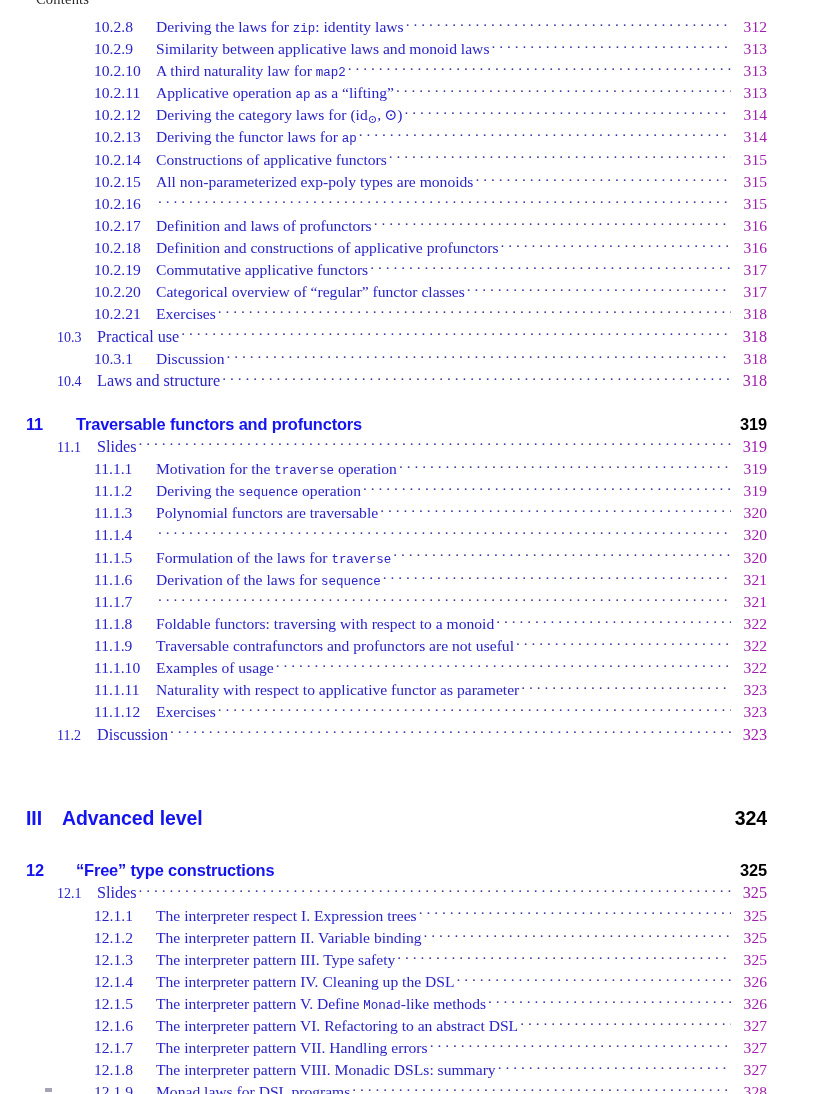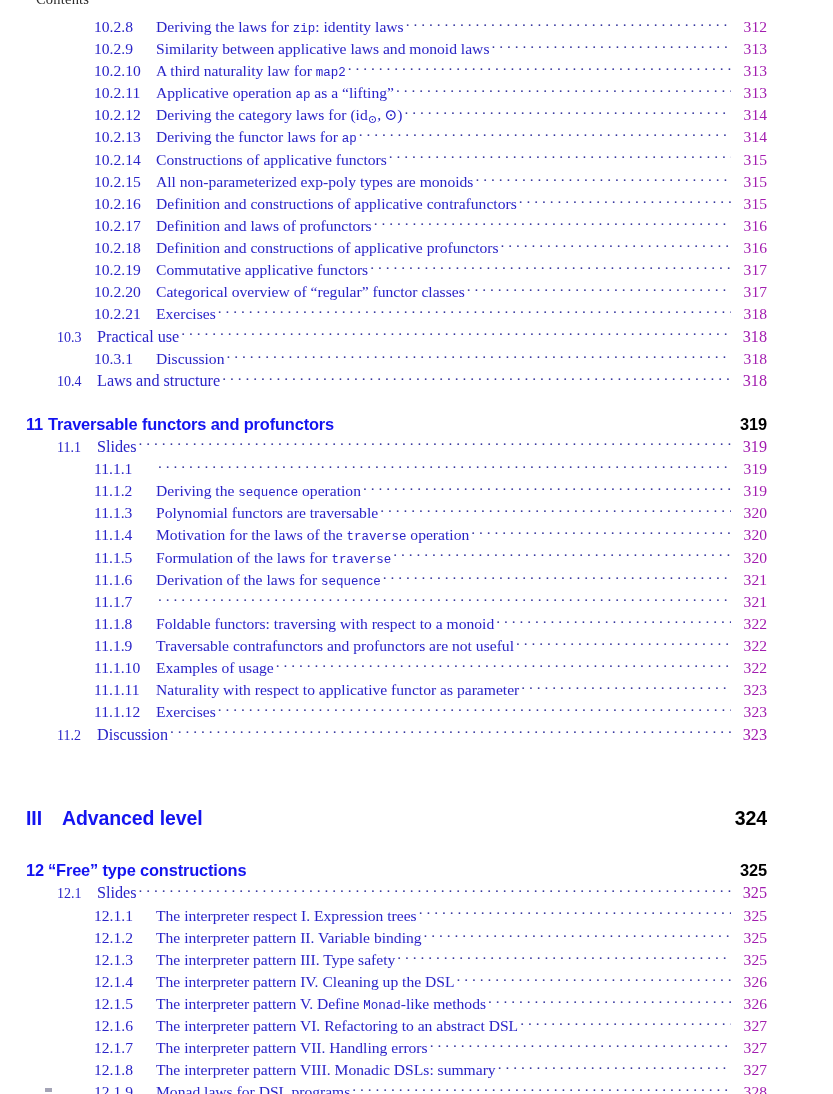--- a/index.html
+++ b/index.html
@@ -114,20 +114,21 @@
   
   .r-chap {
     padding-left: 26px;
     font-family: "Liberation Sans", "DejaVu Sans", sans-serif;
     font-weight: bold;
     font-size: 16.4px;
     color: #1414f0;
     line-height: 24px;
     height: 24px;
     letter-spacing: -0.15px;
+    gap: 28px;
   }
   .r-chap .num { width: 22px; }
   .r-chap .leader::after { content: ""; }
   .r-chap .pg {
     font-family: "Liberation Sans", "DejaVu Sans", sans-serif;
     font-weight: bold;
     color: #000000;
     font-size: 16.4px;
     width: 34px;
   }
@@ -230,21 +231,20 @@
         <span class="pg">315</span>
       </div>
       <div class="row r-subsub">
         <span class="num">10.2.15</span>
         <span class="title">All non-parameterized exp-poly types are monoids</span>
         <span class="leader"></span>
         <span class="pg">315</span>
       </div>
       <div class="row r-subsub">
         <span class="num">10.2.16</span>
-        <span class="title">Definition and constructions of applicative contrafunctors</span>
         <span class="leader"></span>
         <span class="pg">315</span>
       </div>
       <div class="row r-subsub">
         <span class="num">10.2.17</span>
         <span class="title">Definition and laws of profunctors</span>
         <span class="leader"></span>
         <span class="pg">316</span>
       </div>
       <div class="row r-subsub">
@@ -297,38 +297,38 @@
         <span class="pg">319</span>
       </div>
       <div class="row r-sec">
         <span class="num">11.1</span>
         <span class="title">Slides</span>
         <span class="leader"></span>
         <span class="pg">319</span>
       </div>
       <div class="row r-subsub">
         <span class="num">11.1.1</span>
+        <span class="title">Motivation for the <code>traverse</code> operation</span>
         <span class="leader"></span>
         <span class="pg">319</span>
       </div>
       <div class="row r-subsub">
         <span class="num">11.1.2</span>
         <span class="title">Deriving the <code>sequence</code> operation</span>
         <span class="leader"></span>
         <span class="pg">319</span>
       </div>
       <div class="row r-subsub">
         <span class="num">11.1.3</span>
         <span class="title">Polynomial functors are traversable</span>
         <span class="leader"></span>
         <span class="pg">320</span>
       </div>
       <div class="row r-subsub">
         <span class="num">11.1.4</span>
-        <span class="title">Motivation for the laws of the <code>traverse</code> operation</span>
         <span class="leader"></span>
         <span class="pg">320</span>
       </div>
       <div class="row r-subsub">
         <span class="num">11.1.5</span>
         <span class="title">Formulation of the laws for <code>traverse</code></span>
         <span class="leader"></span>
         <span class="pg">320</span>
       </div>
       <div class="row r-subsub">

